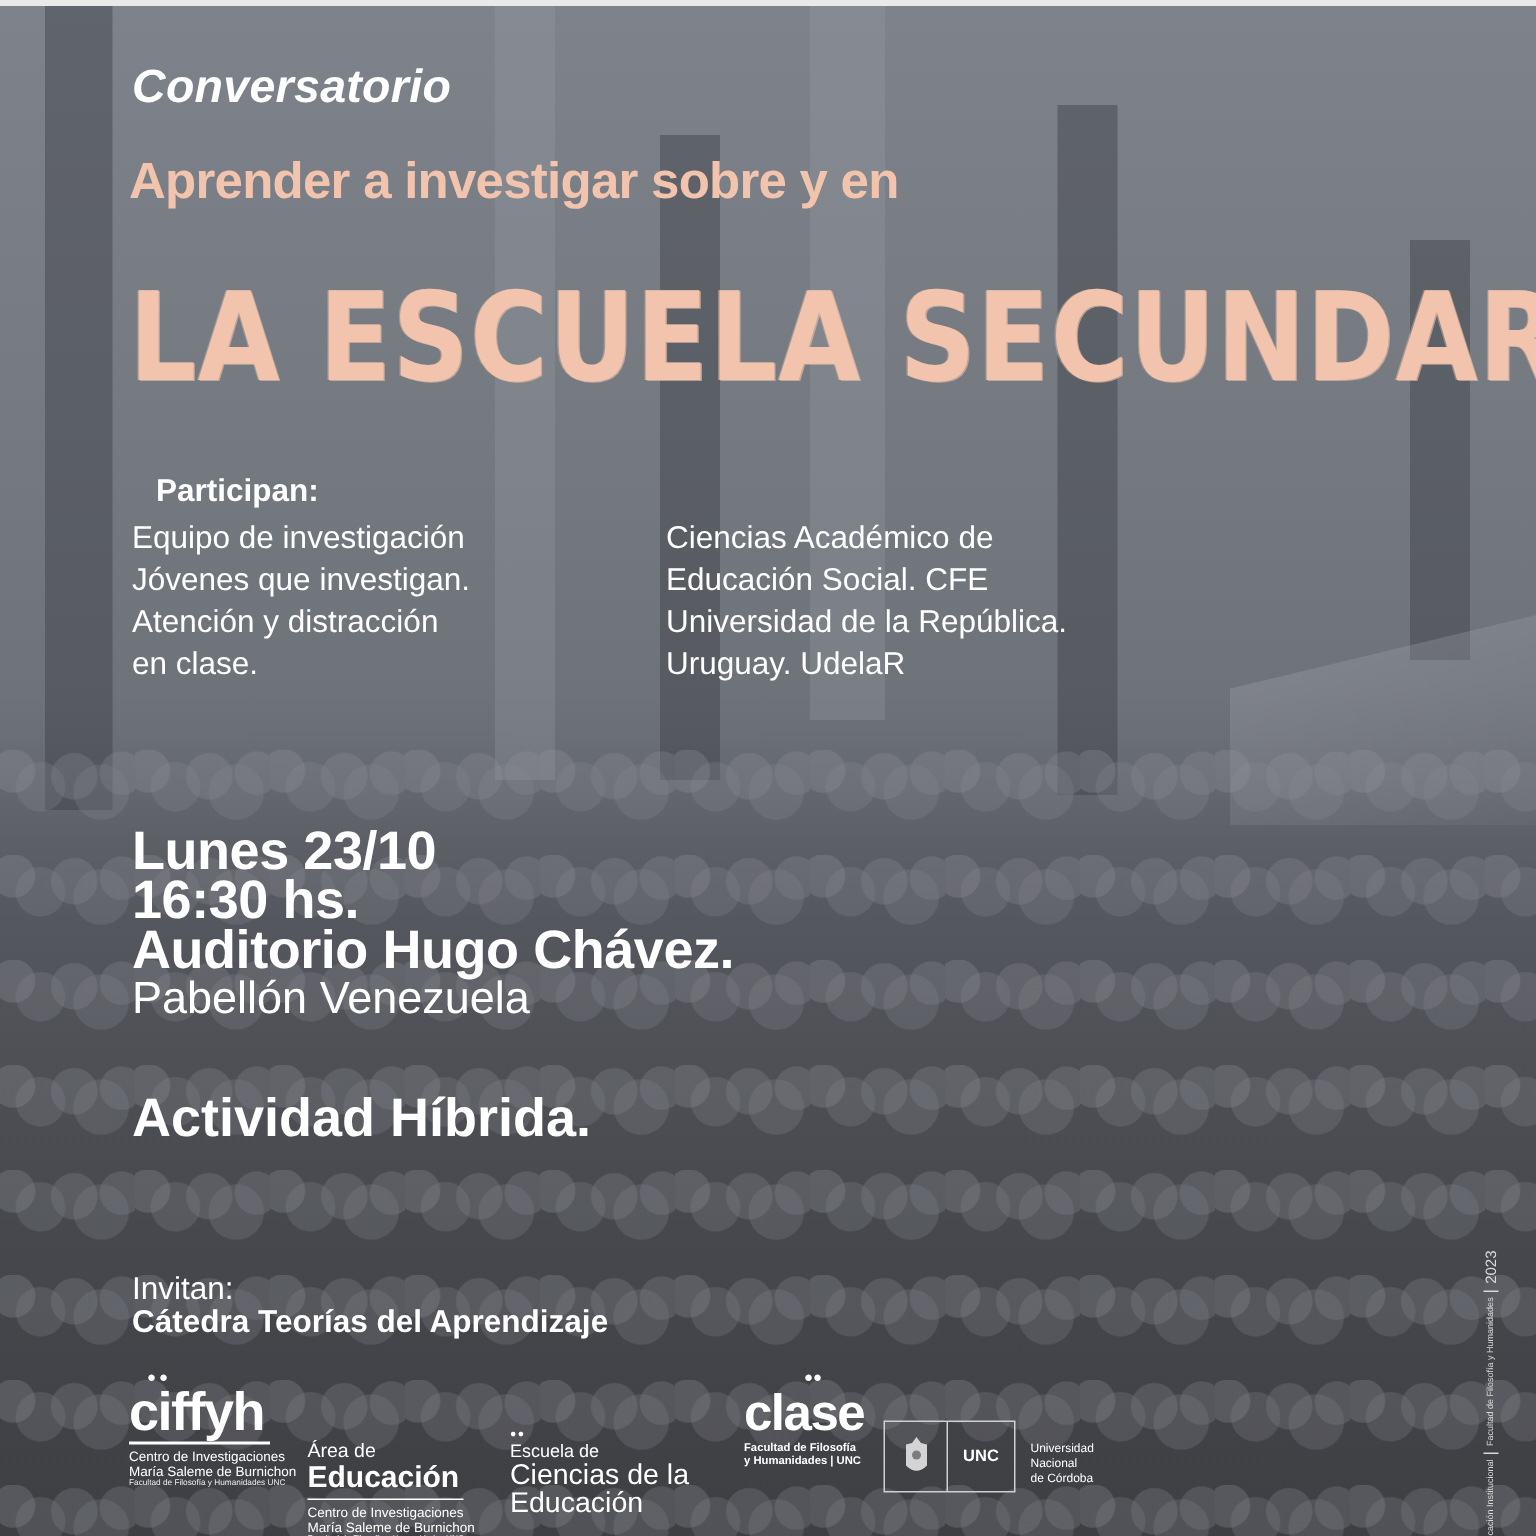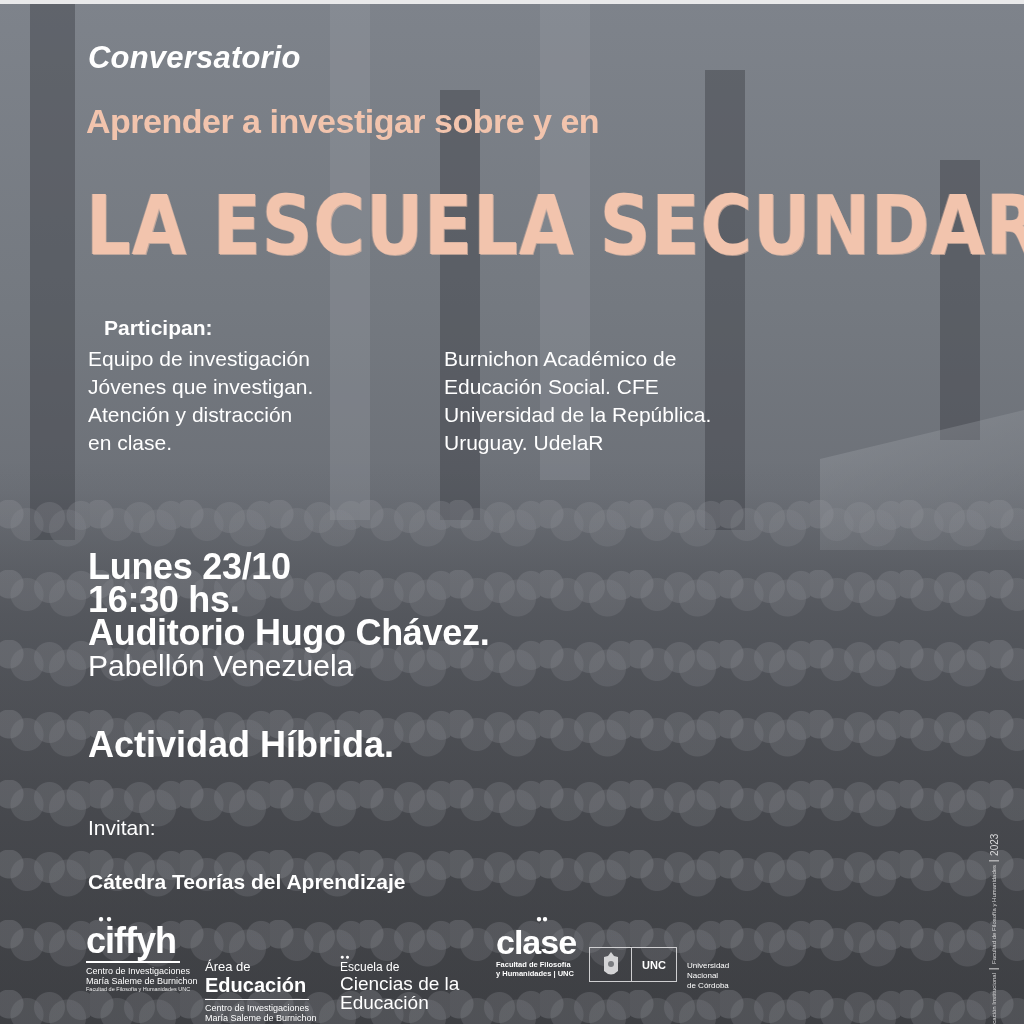--- a/index.html
+++ b/index.html
@@ -79,21 +79,21 @@
   }
   .event-venue-sub {
     font-size: 30px; line-height: 34px; color: #ffffff; font-weight: normal; white-space: nowrap;
   }
   .modality {
     position: absolute; left: 88px; top: 724px;
     font-size: 36px; font-weight: bold; color: #ffffff; white-space: nowrap; text-align: center;
   }
 
   .invite-label {
-    position: absolute; left: 88px; top: 816px;
+    position: absolute; left: 88px; top: 848px;
     font-size: 21px; color: #ffffff;
   }
   .invite-host {
     position: absolute; left: 88px; top: 870px;
     font-size: 21px; font-weight: bold; color: #ffffff; white-space: nowrap; text-align: center;
   }
 
   
   .logo { position: absolute; color: #ffffff; }
   .logo-ciffyh { left: 86px; top: 914px; width: 100px; }
@@ -112,21 +112,21 @@
   .logo-escuela .dots { font-size: 7px; line-height: 7px; letter-spacing: 1px; }
   .logo-escuela .pre { font-size: 12px; line-height: 14px; }
   .logo-escuela .wordmark { font-size: 19px; font-weight: normal; line-height: 19px; white-space: nowrap; }
 
   .logo-ffyh { left: 496px; top: 914px; width: 90px; }
   .logo-ffyh .dots { font-size: 10px; line-height: 10px; margin-left: 40px; }
   .logo-ffyh .wordmark { font-size: 34px; font-weight: bold; line-height: 36px; letter-spacing: -1px; }
   .logo-ffyh .small { font-size: 7.5px; line-height: 9px; font-weight: bold; }
 
   .logo-unc { left: 589px; top: 947px; }
-  .unc-box { display: flex; border: 1px solid #cfcfd1; height: 35px; }
+  .unc-box { display: flex; border: 1px solid #cfcfd1; height: 48px; }
   .unc-crest { width: 42px; border-right: 1px solid #cfcfd1; display: flex; align-items: center; justify-content: center; }
   .unc-abbr { width: 44px; display:flex; align-items:center; justify-content:center; font-size: 11px; font-weight: bold; }
   .unc-name { position: absolute; left: 98px; top: 14px; font-size: 8px; line-height: 10px; white-space: nowrap; }
 
   .imprint {
     position: absolute; left: 986px; top: 884px; width: 16px; height: 110px;
   }
   .imprint-inner {
     position: absolute; left: 50%; top: 50%;
     transform: translate(-50%,-50%) rotate(-90deg);
@@ -157,21 +157,21 @@
   <div class="title2">LA ESCUELA SECUNDARIA</div>
 
   <div class="participants-label">Participan:</div>
   <div class="participants-col left">
     <div>Equipo de investigación</div>
     <div>Jóvenes que investigan.</div>
     <div>Atención y distracción</div>
     <div>en clase.</div>
   </div>
   <div class="participants-col right">
-    <div>Burnichon Académico de</div>
+    <div>Ciencias Académico de</div>
     <div>Educación Social. CFE</div>
     <div>Universidad de la República.</div>
     <div>Uruguay. UdelaR</div>
   </div>
 
   <div class="event-block">
     <div class="event-line">Lunes 23/10</div>
     <div class="event-line">16:30 hs.</div>
     <div class="event-line">Auditorio Hugo Chávez.</div>
     <div class="event-venue-sub">Pabellón Venezuela</div>

